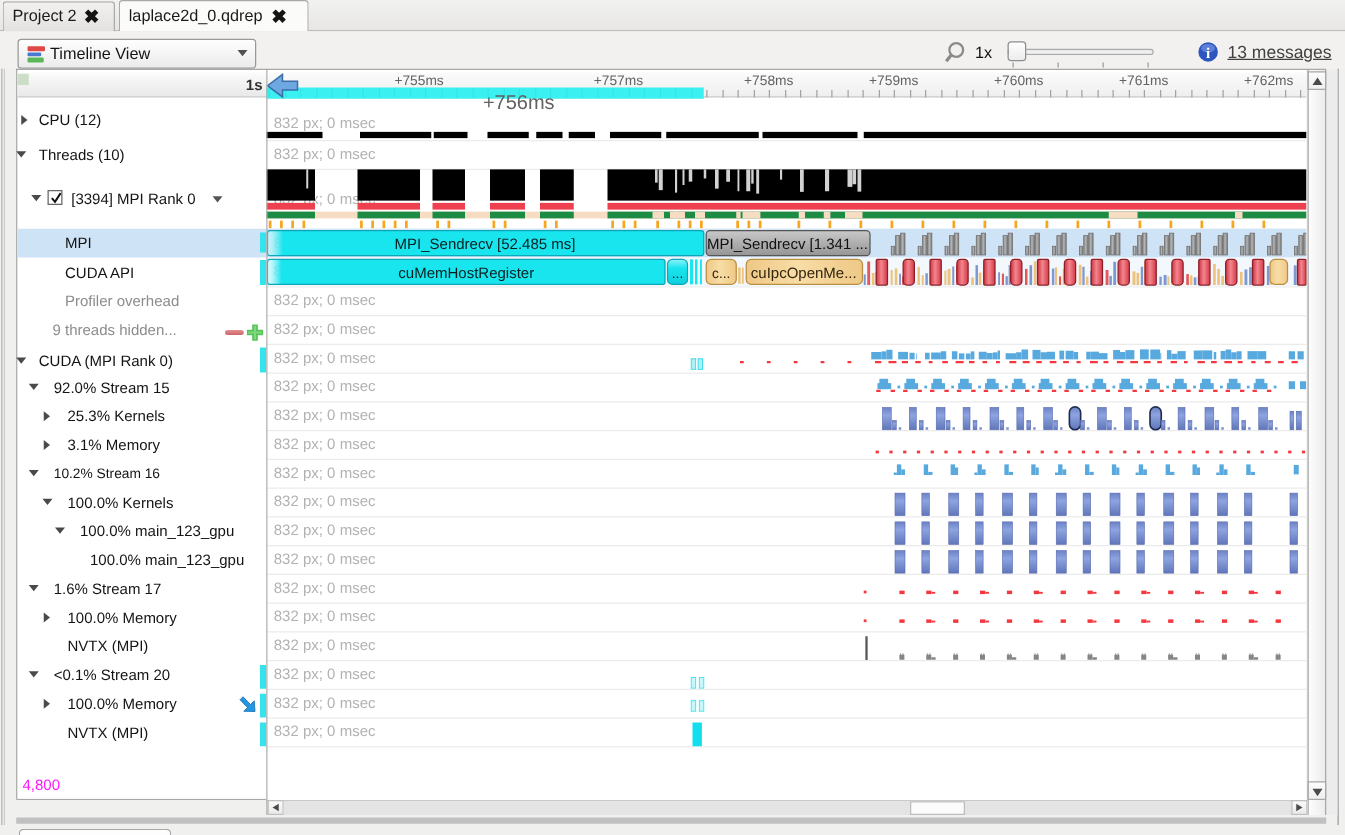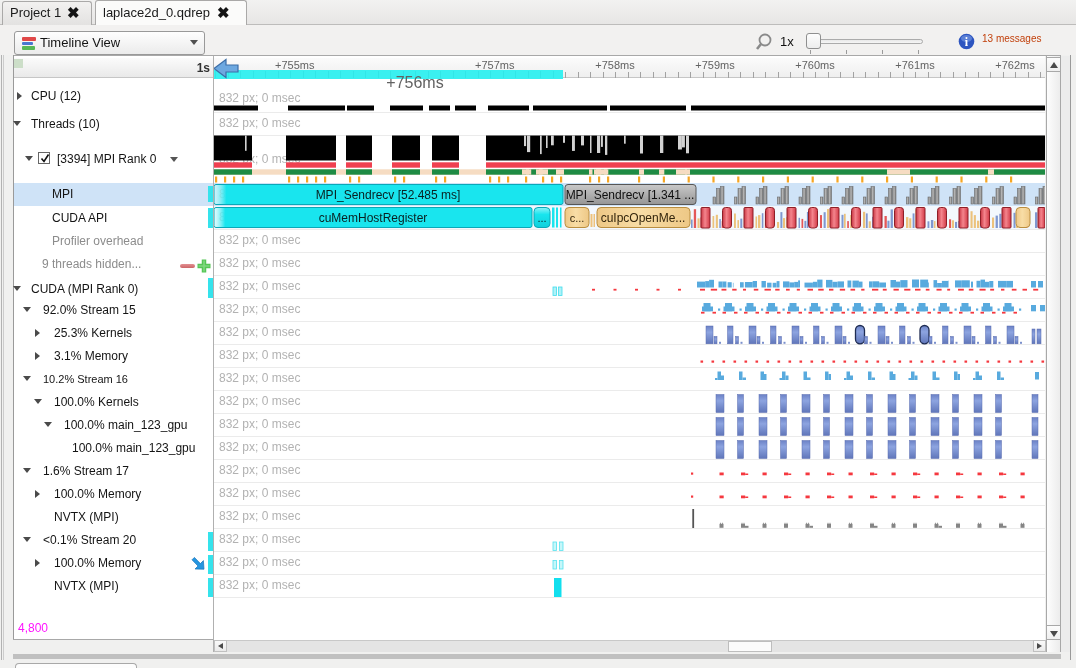--- a/index.html
+++ b/index.html
@@ -1,21 +1,21 @@
 <!DOCTYPE html>
 <html><head><meta charset="utf-8"><style>
 * { margin:0; padding:0; box-sizing:border-box; }
 body { width:1076px; height:668px; font-family:"Liberation Sans",sans-serif; background:#f0f0ef; overflow:hidden; position:relative; }
 .abs { position:absolute; }
 </style></head>
 <body>
 
 <div class="abs" style="left:0;top:0;width:1076px;height:25px;background:linear-gradient(#f2f2f1,#e7e6e5);border-bottom:1px solid #bdbcbb"></div>
 <div class="abs" style="left:2px;top:1px;width:90px;height:24px;background:linear-gradient(#f2f1f0,#e3e2e1);border:1px solid #aaa9a8;border-bottom:none;border-radius:3px 3px 0 0"></div>
-<div class="abs" style="left:10px;top:5px;font-size:13px;color:#1a1a1a">Project 1</div>
+<div class="abs" style="left:10px;top:5px;font-size:13px;color:#1a1a1a">Project 2</div>
 <div class="abs" style="left:67px;top:3.5px;font-size:15px;font-weight:bold;color:#141414">✖</div>
 <div class="abs" style="left:95px;top:0;width:152px;height:25px;background:#fbfbfa;border:1px solid #aaa9a8;border-bottom:none;border-radius:3px 3px 0 0"></div>
 <div class="abs" style="left:103px;top:5px;font-size:13px;color:#1a1a1a">laplace2d_0.qdrep</div>
 <div class="abs" style="left:217px;top:3.5px;font-size:15px;font-weight:bold;color:#141414">✖</div>
 
 <div class="abs" style="left:0;top:25px;width:1076px;height:30px;background:#f2f1f0"></div>
 <div class="abs" style="left:14px;top:31px;width:191px;height:24px;background:linear-gradient(#fefefe,#ebebeb);border:1px solid #999;border-radius:3px"></div>
 <div class="abs" style="left:22px;top:37px;width:14px;height:3.5px;background:#e04848;border-radius:1px"></div>
 <div class="abs" style="left:22px;top:41.5px;width:11px;height:3.5px;background:#4878d0;border-radius:1px"></div>
 <div class="abs" style="left:22px;top:46px;width:13px;height:3.5px;background:#58b858;border-radius:1px"></div>
@@ -30,21 +30,21 @@
 <div class="abs" style="left:806px;top:33px;width:15px;height:16px;background:linear-gradient(#fdfdfd,#ededed);border:1px solid #8f8f8f;border-radius:3px"></div>
 <div class="abs" style="left:810px;top:50px;width:1px;height:4px;background:#9a9a9a"></div>
 <div class="abs" style="left:846px;top:50px;width:1px;height:4px;background:#9a9a9a"></div>
 <div class="abs" style="left:882px;top:50px;width:1px;height:4px;background:#9a9a9a"></div>
 <div class="abs" style="left:918px;top:50px;width:1px;height:4px;background:#9a9a9a"></div>
 <svg class="abs" style="left:958px;top:33px" width="17" height="17">
     <circle cx="8.5" cy="8.5" r="7.8" fill="#2d55c0"></circle>
     <ellipse cx="8.5" cy="5.5" rx="5.5" ry="3.4" fill="#5b80d6"></ellipse>
     <text x="8.5" y="13" font-size="12" font-weight="bold" font-family="Liberation Serif" fill="#fff" text-anchor="middle">i</text>
   </svg>
-<div class="abs" style="left:982px;top:33px;font-size:10px;color:#c2410c;">13 messages</div>
+<div class="abs" style="left:982px;top:33px;font-size:14px;color:#404040;text-decoration:underline">13 messages</div>
 
 <div class="abs" style="left:13px;top:55px;width:1048px;height:1px;background:#a8a8a8"></div>
 <div class="abs" style="left:13px;top:55px;width:1px;height:584px;background:#9a9a9a"></div>
 <div class="abs" style="left:13px;top:639px;width:200px;height:1px;background:#a8a8a8"></div>
 <div class="abs" style="left:1px;top:55px;width:1px;height:605px;background:#b2b2b2"></div>
 <div class="abs" style="left:3px;top:55px;width:1px;height:605px;background:#cccccc"></div>
 <div class="abs" style="left:1070px;top:55px;width:1px;height:605px;background:#9a9a9a"></div>
 
 <div class="abs" style="left:14px;top:56px;width:199px;height:583px;background:#fff"></div>
 <div class="abs" style="left:213px;top:56px;width:832px;height:596px;background:#fff"></div>
@@ -114,21 +114,21 @@
 <div style="position:absolute;left:927.5px;top:72px;width:1px;height:6px;background:#a2a2a2"></div>
 <div style="position:absolute;left:940.0px;top:72px;width:1px;height:6px;background:#a2a2a2"></div>
 <div style="position:absolute;left:952.5px;top:72px;width:1px;height:6px;background:#a2a2a2"></div>
 <div style="position:absolute;left:965.0px;top:72px;width:1px;height:6px;background:#a2a2a2"></div>
 <div style="position:absolute;left:977.5px;top:72px;width:1px;height:6px;background:#a2a2a2"></div>
 <div style="position:absolute;left:990.0px;top:72px;width:1px;height:6px;background:#a2a2a2"></div>
 <div style="position:absolute;left:1002.5px;top:72px;width:1px;height:6px;background:#a2a2a2"></div>
 <div style="position:absolute;left:1015.0px;top:72px;width:1px;height:6px;background:#a2a2a2"></div>
 <div style="position:absolute;left:1027.5px;top:72px;width:1px;height:6px;background:#a2a2a2"></div>
 <div style="position:absolute;left:1040.0px;top:72px;width:1px;height:6px;background:#a2a2a2"></div>
-<div style="position:absolute;left:275px;top:59px;width:80px;text-align:left;font-size:11px;color:#626262">+755ms</div>
+<div style="position:absolute;left:275px;top:59px;width:80px;text-align:right;font-size:11px;color:#626262">+755ms</div>
 <div style="position:absolute;left:375px;top:74px;width:80px;text-align:center;font-size:16px;color:#626262">+756ms</div>
 <div style="position:absolute;left:475px;top:59px;width:80px;text-align:left;font-size:11px;color:#626262">+757ms</div>
 <div style="position:absolute;left:575px;top:59px;width:80px;text-align:center;font-size:11px;color:#626262">+758ms</div>
 <div style="position:absolute;left:675px;top:59px;width:80px;text-align:center;font-size:11px;color:#626262">+759ms</div>
 <div style="position:absolute;left:775px;top:59px;width:80px;text-align:center;font-size:11px;color:#626262">+760ms</div>
 <div style="position:absolute;left:875px;top:59px;width:80px;text-align:center;font-size:11px;color:#626262">+761ms</div>
 <div style="position:absolute;left:975px;top:59px;width:80px;text-align:center;font-size:11px;color:#626262">+762ms</div>
 <svg style="position:absolute;left:212px;top:58px;z-index:6" width="28" height="22">
     <path d="M14,1.5 L2,10.5 L14,19.5 L14,14 L26,14 L26,7 L14,7 Z" fill="#6da8e0" stroke="#3c6ea8" stroke-width="1.2"></path>
   </svg>

